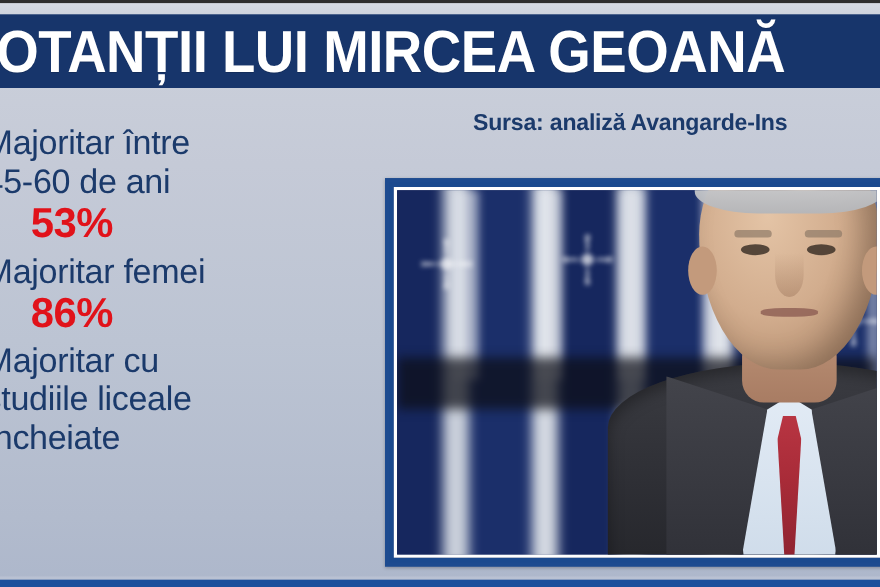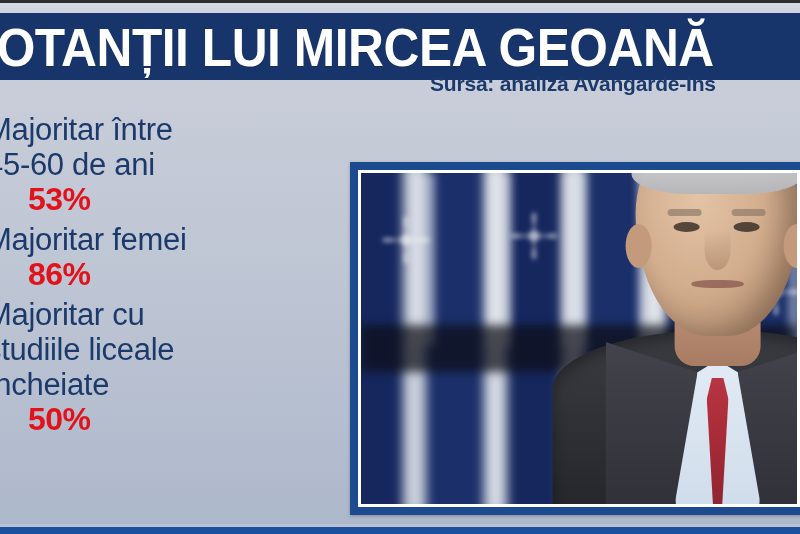--- a/index.html
+++ b/index.html
@@ -53,21 +53,21 @@
     letter-spacing: -0.5px;
     line-height: 1;
     transform-origin: left center;
     transform: translateY(-50%) scaleX(0.92);
     text-shadow: 0 1px 0 rgba(0,0,0,0.15);
   }
 
   
   .source-row {
     position: absolute;
-    left: 0; top: 64px;
+    left: 0; top: 92px;
     width: 644px; height: 42px; text-align: center;
   }
   .source-text {
     position: absolute;
     left: 430px;
     top: 8px;
     white-space: nowrap;
     color: #1b3a6b;
     font-weight: 700;
     font-size: 21px;
@@ -86,21 +86,21 @@
     font-size: 31px;
     font-weight: 400;
     line-height: 1.13;
     letter-spacing: -0.3px;
     margin-left: -14px;
     padding-left: 0;
     white-space: pre-line;
   }
   .stat-value {
     color: #e1121a;
-    font-size: 32px;
+    font-size: 38px;
     font-weight: 700;
     line-height: 1.12;
     letter-spacing: -0.5px;
     text-align: left;
     margin-left: 28px;
   }
   .stat-block { margin-bottom: 2px; }
   .stat-block.b1 { margin-bottom: 4px; }
   .stat-block.b2 { margin-bottom: 4px; }
 
@@ -356,21 +356,20 @@
 
     <div class="stat-block b2">
       <div class="stat-label">Majoritar femei</div>
       <div class="stat-value">86%</div>
     </div>
 
     <div class="stat-block b3">
       <div class="stat-label">Majoritar cu
 studiile liceale
 încheiate</div>
-      <div class="stat-value">50%</div>
     </div>
 
   </div>
 
   <div class="photo-frame">
     <div class="photo-inner">
 
       <div class="backdrop"></div>
       <div class="backdrop-top"></div>
       <div class="backdrop-band"></div>

